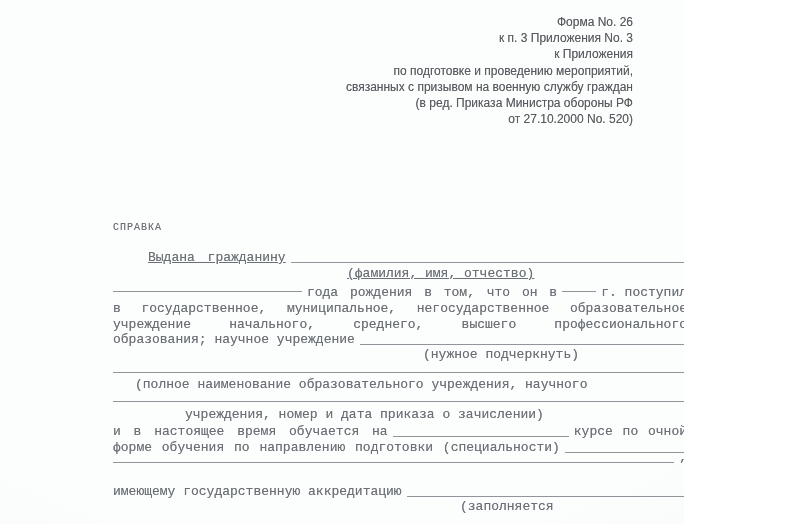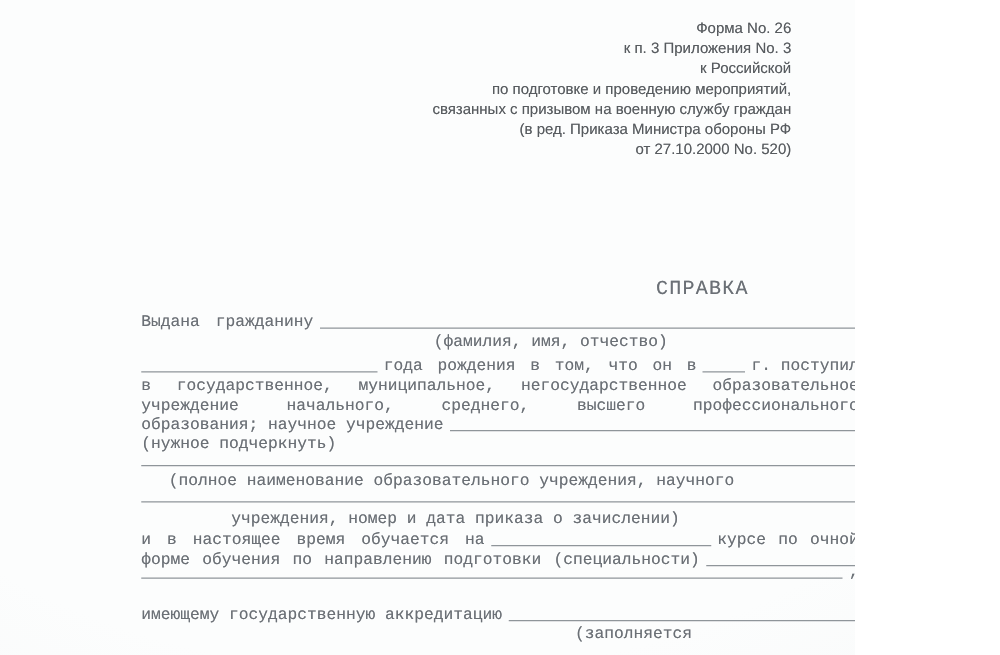--- a/index.html
+++ b/index.html
@@ -26,22 +26,22 @@
     font-family:"Liberation Sans","DejaVu Sans",sans-serif;
     font-size:12px;line-height:16.2px;
     color:var(--ink-hdr);
     text-shadow:0 0 0.5px rgba(87,91,95,0.55);
   }
   .hdr div{white-space:nowrap;}
   
   .title{
     position:absolute;top:222px;left:113px;width:574px;
     padding-right:88px;box-sizing:border-box;
-    text-align:right;
-    font-size:16px;letter-spacing:1px;
+    text-align:left;
+    font-size:10px;letter-spacing:1px;
     text-shadow:0 0 0.5px rgba(107,112,118,0.6);
   }
   
   .row{
     position:absolute;left:113px;width:574px;height:15px;
     display:flex;align-items:flex-end;
     font-size:13px;line-height:15px;
     text-shadow:0 0 0.5px rgba(107,112,118,0.6);
     white-space:nowrap;
   }
@@ -50,40 +50,40 @@
   .fl{flex:1 1 auto;border-bottom:1px solid var(--rule);margin:0 5px 2px 5px;}
   .fl.start{margin-left:0;}
   .fl.end{margin-right:0;}
   .fl.w34{flex:0 0 34px;}
   .fl.wlong{flex:1 1 160px;}
   .rule{
     position:absolute;left:113px;width:574px;height:0;
     border-top:1px solid var(--rule);
   }
   .ws2{word-spacing:2px;} .ws4{word-spacing:4px;} .ws5{word-spacing:5px;}
-  .ind{}
-  .ml234{margin-left:234px;} .ml310{} .ml22{margin-left:22px;}
+  .ind{margin-left:35px;text-decoration:underline;}
+  .ml234{margin-left:234px;text-decoration:underline;} .ml310{margin-left:310px;} .ml22{margin-left:22px;}
   .ml72{margin-left:72px;} .ml67{margin-left:67px;} .ml347{margin-left:347px;}
   
-  .r1{top:250px;} .r2{top:266px;} .r3{top:285px;} .r4{top:301px;}
+  .r1{top:250px;} .r2{top:266px;} .r3{top:285px;align-items:center;} .r4{top:301px;}
   .r5{top:317px;} .r6{top:332px;} .r7{top:347px;}
   .rule1{top:372px;} .r8{top:377px;}
   .rule2{top:401px;} .r9{top:407px;}
   .r10{top:424px;} .r11{top:440px;}
   .r12c{top:450px;} .r13{top:470px;} .r14{top:484px;} .r15{top:499px;}
 </style>
 </head>
 <body>
 
 <div class="page">
 
   <div class="hdr">
     <div>Форма No. 26</div>
     <div>к п. 3 Приложения No. 3</div>
-    <div>к Российской</div>
+    <div>к Приложения</div>
     <div>по подготовке и проведению мероприятий,</div>
     <div>связанных с призывом на военную службу граждан</div>
     <div>(в ред. Приказа Министра обороны РФ</div>
     <div>от 27.10.2000 No. 520)</div>
   </div>
 
   <div class="title">СПРАВКА</div>
 
   <div class="row r1">
     <span class="ind ws5">Выдана гражданину</span>

